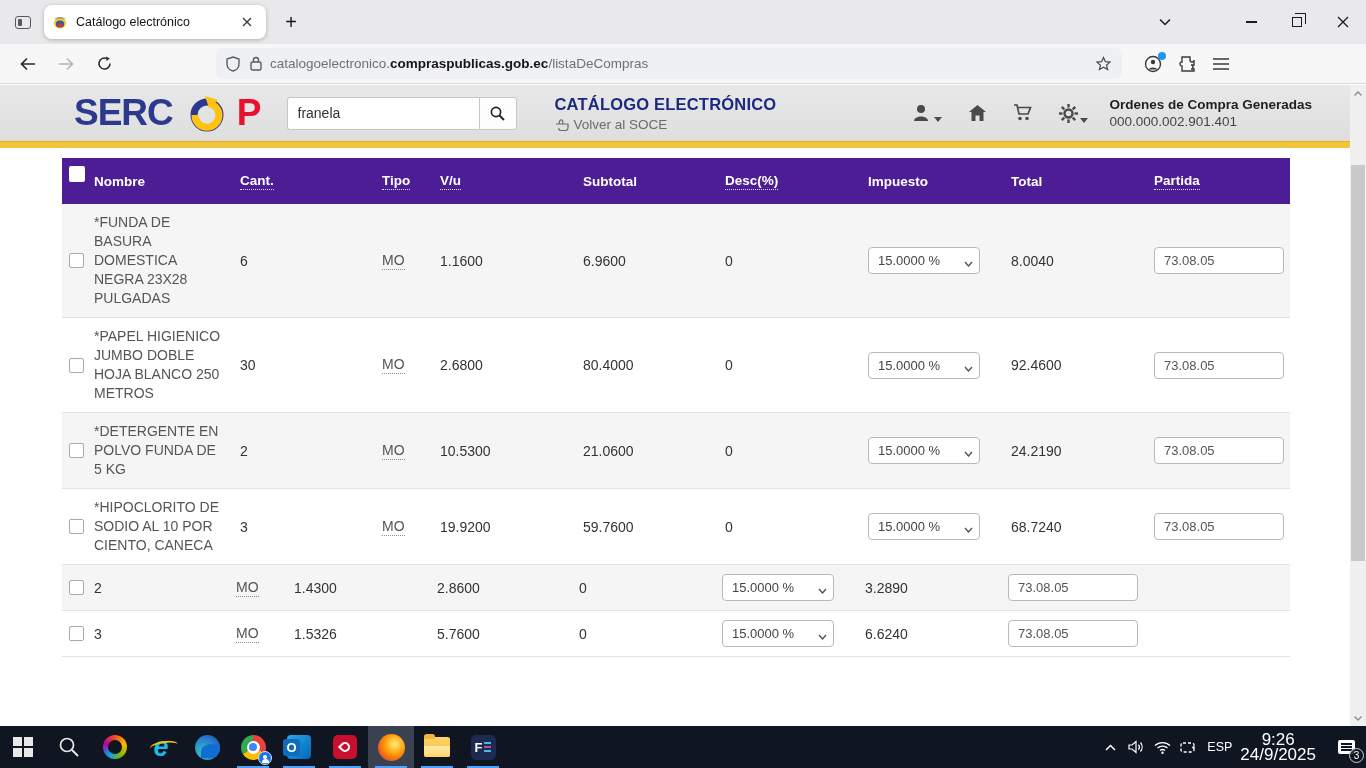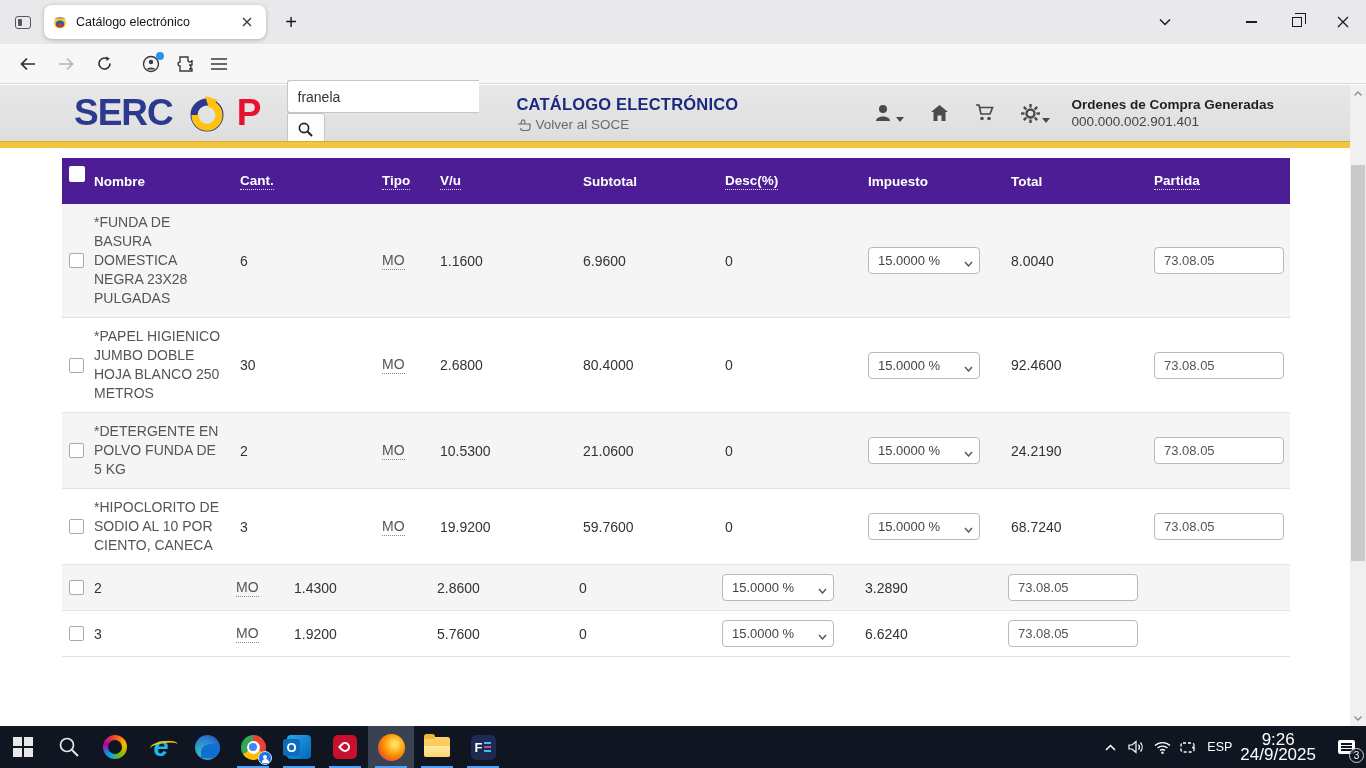--- a/index.html
+++ b/index.html
@@ -44,21 +44,21 @@
   .acct .dot { position:absolute; right:4px; top:3px; width:8px; height:8px; border-radius:50%; background:#2196f3; }
   .navgap { width:34px; height:30px; display:flex; align-items:center; justify-content:center; color:#3a3a42; }
 
   
   .siteheader { position:absolute; left:0; top:85px; width:1350px; height:56px;
     background:linear-gradient(#e8e8e8,#dedede); display:flex; align-items:center; }
   .logo { display:flex; align-items:center; margin-left:74px; font-weight:bold; font-size:37px; letter-spacing:-1px;gap:14px; }
   .logo .ser { color:#2b3a8f; }
   .logo .o-wrap { width:40px; height:40px; margin:0 -2px; position:relative; }
   .logo .p { color:#e8112d; }
-  .searchbox { display:flex; margin-left:26px;flex-direction:column; }
+  .searchbox { display:flex; margin-left:26px; }
   .searchbox input { width:192px; height:33px; border:1px solid #c6c6c6; border-right:none;
     border-radius:3px 0 0 3px; padding:0 10px; font-size:14px; color:#333; background:#fff; outline:none; }
   .searchbtn { width:38px; height:33px; background:#fdfdfd; border:1px solid #c6c6c6; border-radius:0 3px 3px 0;
     display:flex; align-items:center; justify-content:center; color:#333; }
   .headcenter { margin-left:38px; width:330px; }
   .headtitle { font-size:16.5px; font-weight:bold; color:#1b2a80; letter-spacing:.2px; }
   .backlink { font-size:13.5px; color:#6b6b6b; margin-top:3px; display:flex; align-items:center; gap:4px; }
   .headicons { display:flex; align-items:center; gap:26px; margin-left:28px; color:#4a4a4a; }
   .hicon { display:flex; align-items:flex-end; }
   .caret { margin-left:2px; }
@@ -212,20 +212,35 @@
     <svg width="16" height="14" viewBox="0 0 16 14">
         <path d="M1 7 H14 M9 1.5 L14.5 7 L9 12.5" fill="none" stroke="#b4b4bc" stroke-width="1.7"></path>
       </svg>
   </span>
   <span class="navicon">
     <svg width="15" height="15" viewBox="0 0 15 15">
         <path d="M13 7.5 A5.5 5.5 0 1 1 9.5 2.4" fill="none" stroke="#2a2a30" stroke-width="1.6"></path>
         <path d="M9 0.5 L12.8 2.6 L9.6 5" fill="#2a2a30"></path>
       </svg>
   </span>
+  <div class="urlbar">
+    <svg width="14" height="16" viewBox="0 0 14 16">
+        <path d="M7 1 L13 3 V8 C13 12 10 14.5 7 15 C4 14.5 1 12 1 8 V3 Z" fill="none" stroke="#5b5b66" stroke-width="1.4"></path>
+      </svg>
+    <svg width="12" height="15" viewBox="0 0 12 15" style="margin-left:10px">
+        <rect x="1" y="6" width="10" height="8" rx="1.5" fill="none" stroke="#5b5b66" stroke-width="1.4"></rect>
+        <path d="M3.5 6 V4 a2.5 2.5 0 0 1 5 0 V6" fill="none" stroke="#5b5b66" stroke-width="1.4"></path>
+      </svg>
+    <span class="urltext"><span>catalogoelectronico.</span><b>compraspublicas.gob.ec</b><span>/listaDeCompras</span></span>
+    <span class="starbox">
+      <svg width="15" height="15" viewBox="0 0 16 16">
+          <path d="M8 1.5 L10 6 L15 6.5 L11.2 9.8 L12.4 14.5 L8 12 L3.6 14.5 L4.8 9.8 L1 6.5 L6 6 Z" fill="none" stroke="#4a4a52" stroke-width="1.3"></path>
+        </svg>
+    </span>
+  </div>
   <div class="nav-right">
     <span class="acct">
       <svg width="18" height="18" viewBox="0 0 18 18">
           <circle cx="9" cy="9" r="7.5" fill="none" stroke="#3a3a42" stroke-width="1.4"></circle>
           <circle cx="9" cy="7" r="2.2" fill="#3a3a42"></circle>
           <path d="M4.5 14.5 C5.5 11.8 12.5 11.8 13.5 14.5" fill="#3a3a42"></path>
         </svg>
       <span class="dot"></span>
     </span>
     <span class="navgap">
@@ -444,21 +459,21 @@
     <span class="c-total numcell">3.2890</span>
     <span class="c-partida"><input type="text" value="73.08.05" style=""></span>
   </div>
 
   <div class="trow">
     <span class="c-check">
             <input type="checkbox" style="">
           </span>
     <span class="c-cant numcell">3</span>
     <span class="c-tipo"><span class="mo">MO</span></span>
-    <span class="c-vu numcell">1.9200</span>
+    <span class="c-vu numcell">1.5326</span>
     <span class="c-subtotal numcell">5.7600</span>
     <span class="c-desc numcell">0</span>
     <span class="c-impuesto">
       <span class="selwrap">
         <select><option>15.0000 %</option></select>
         <svg width="9" height="6" viewBox="0 0 9 6">
                 <path d="M1 1 L4.5 5 L8 1" fill="none" stroke="#555" stroke-width="1.4"></path>
               </svg>
       </span>
     </span>

